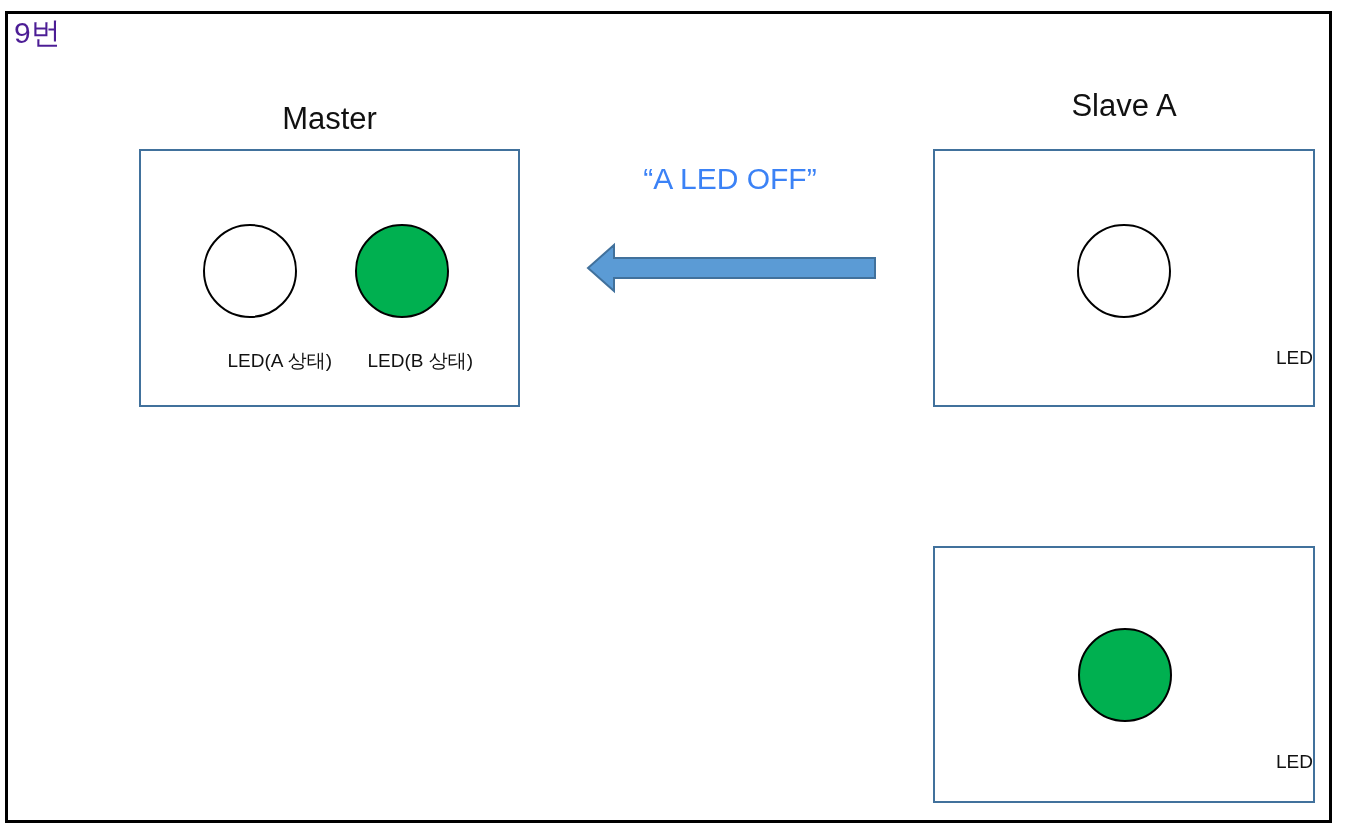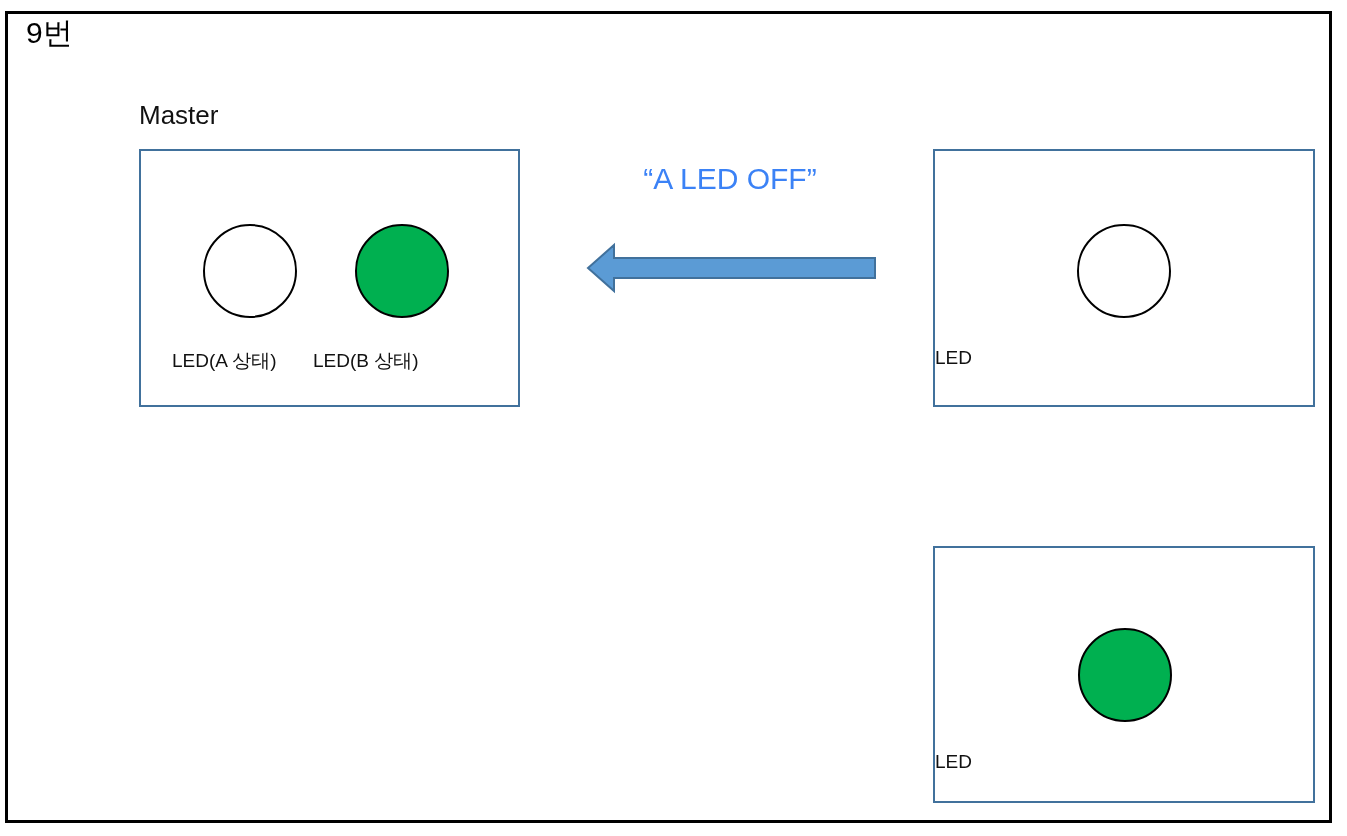--- a/index.html
+++ b/index.html
@@ -20,47 +20,46 @@
     left: 5px; top: 11px;
     width: 1327px; height: 812px;
     border: 3px solid #000000;
     background: transparent;
   }
   .page-label {
     position: absolute;
     left: 14px; top: 16px;
     font-size: 30px;
     line-height: 1.1;
-    color: #000000;
+    color: #4c1d95;
     white-space: nowrap;
-    margin-left: 12px;
   }
   .node-title {
     position: absolute;
-    text-align: left;
-    font-size: 26px;
+    text-align: center;
+    font-size: 31px;
     line-height: 1.15;
     color: #111111;
     white-space: nowrap;
   }
   .master-title { left: 139px; top: 101px; width: 381px; }
   .slave-a-title { left: 933px; top: 88px; width: 382px; }
   .slave-b-title { left: 933px; top: 487px; width: 382px; }
   .node-box {
     position: absolute;
     border: 2px solid #41719c;
     background: #ffffff;
   }
   .master-box { left: 139px; top: 149px; width: 381px; height: 258px; }
   .slave-a-box { left: 933px; top: 149px; width: 382px; height: 258px; }
   .slave-b-box { left: 933px; top: 546px; width: 382px; height: 257px; }
   .led-svg { position: absolute; left: 0; top: 0; }
   .led-label {
     position: absolute;
-    text-align: left;
+    text-align: right;
     font-size: 19px;
     line-height: 1.2;
     color: #111111;
     white-space: nowrap;
   }
   .master-led-a-label { left: 31px;  top: 199px; width: 160px; }
   .master-led-b-label { left: 172px; top: 199px; width: 160px; }
   .slave-a-led-label  { left: 0; top: 196px; width: 100%; }
   .slave-b-led-label  { left: 0; top: 203px; width: 100%; }
   .message-label {
@@ -94,20 +93,21 @@
     </svg>
     <div class="led-label master-led-a-label">LED(A 상태)</div>
     <div class="led-label master-led-b-label">LED(B 상태)</div>
   </div>
 
   <div class="message-label">“A LED OFF”</div>
   <svg class="arrow-svg" width="292" height="52">
     <polygon points="2,26 28,3 28,16 289,16 289,36 28,36 28,49" stroke-width="2" stroke-linejoin="miter" fill="#5b9bd5" stroke="#41719c"></polygon>
   </svg>
 
+  <div class="node-title slave-a-title">Slave A</div>
   <div class="node-box slave-a-box" style="border-color: rgb(65, 113, 156);">
     <svg class="led-svg" width="378" height="254">
       <circle cx="189" cy="120" r="46" stroke-width="2" fill="#ffffff" stroke="#000000"></circle>
     </svg>
     <div class="led-label slave-a-led-label">LED</div>
   </div>
 
   <div class="node-box slave-b-box" style="border-color: rgb(65, 113, 156);">
     <svg class="led-svg" width="378" height="253">
       <circle cx="190" cy="127" r="46" stroke-width="2" fill="#00b050" stroke="#000000"></circle>

